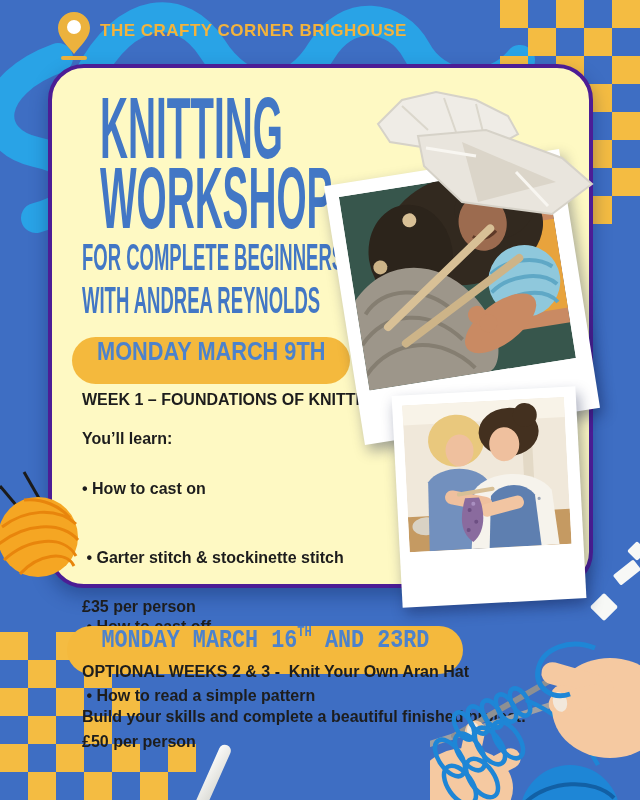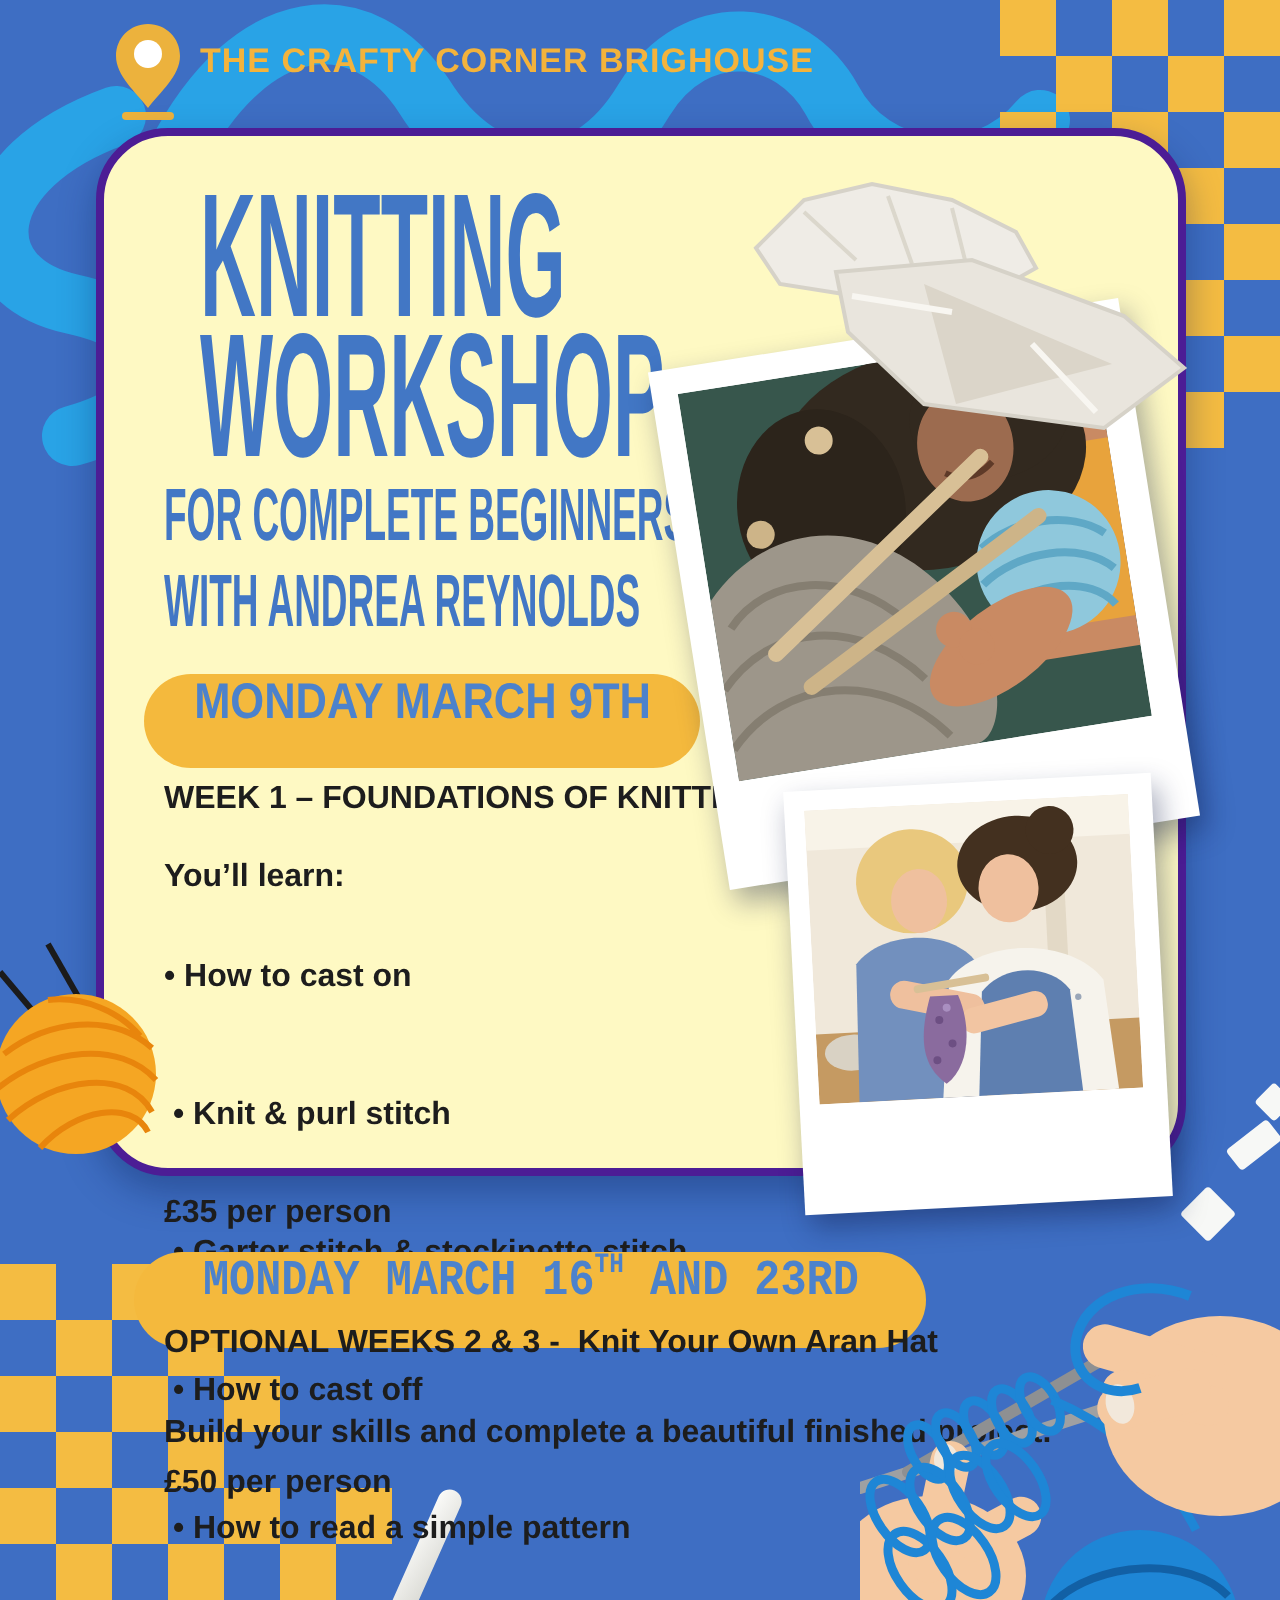--- a/index.html
+++ b/index.html
@@ -119,21 +119,20 @@
   <div class="subtitle s2">WITH ANDREA REYNOLDS</div>
 
   <div class="badge badge1">
     <span>MONDAY MARCH 9TH</span>
   </div>
 
   <div class="blacktext week-heading">WEEK 1 – FOUNDATIONS OF KNITTING</div>
   <div class="blacktext intro">You’ll learn:</div>
   <div class="blacktext bullets">
     <div>• How to cast on</div>
-    <div> • Knit &amp; purl stitch</div>
     <div> • Garter stitch &amp; stockinette stitch</div>
     <div> • How to cast off</div>
     <div> • How to read a simple pattern</div>
     
     
   </div>
   <div class="blacktext price1">£35 per person</div>
 
   <div class="badge badge2">
     <span><span>MONDAY MARCH 16</span><sup>TH</sup><span> AND 23RD</span></span>

